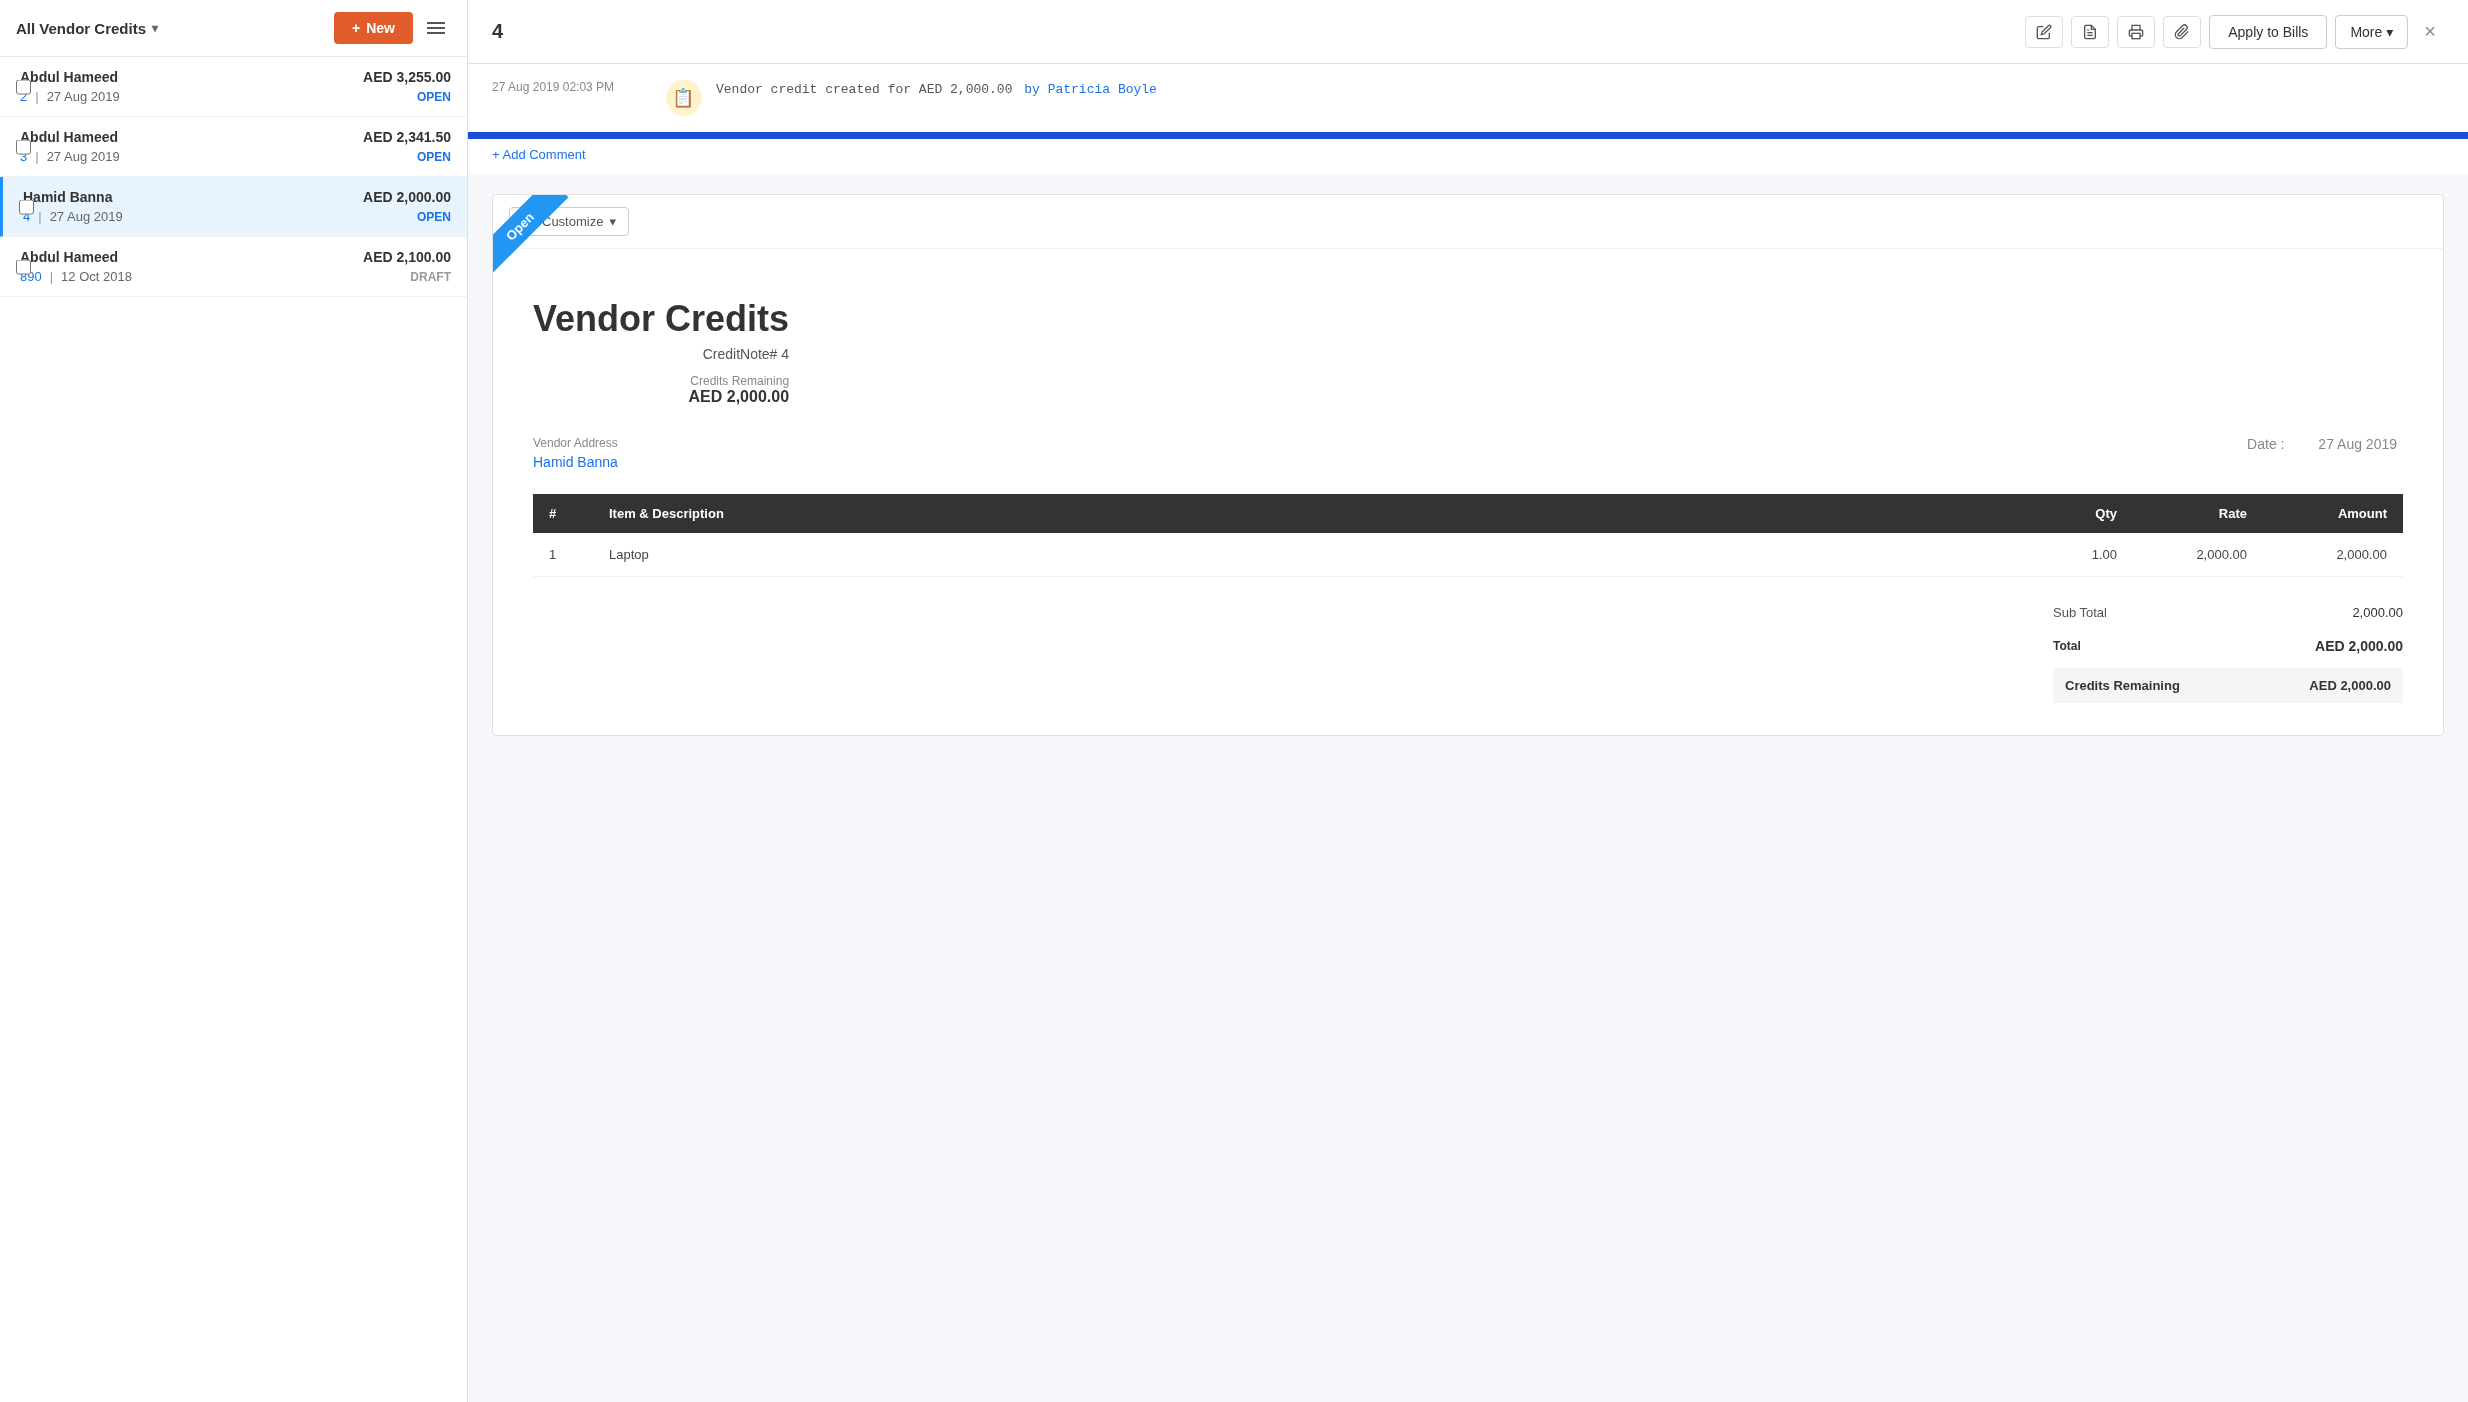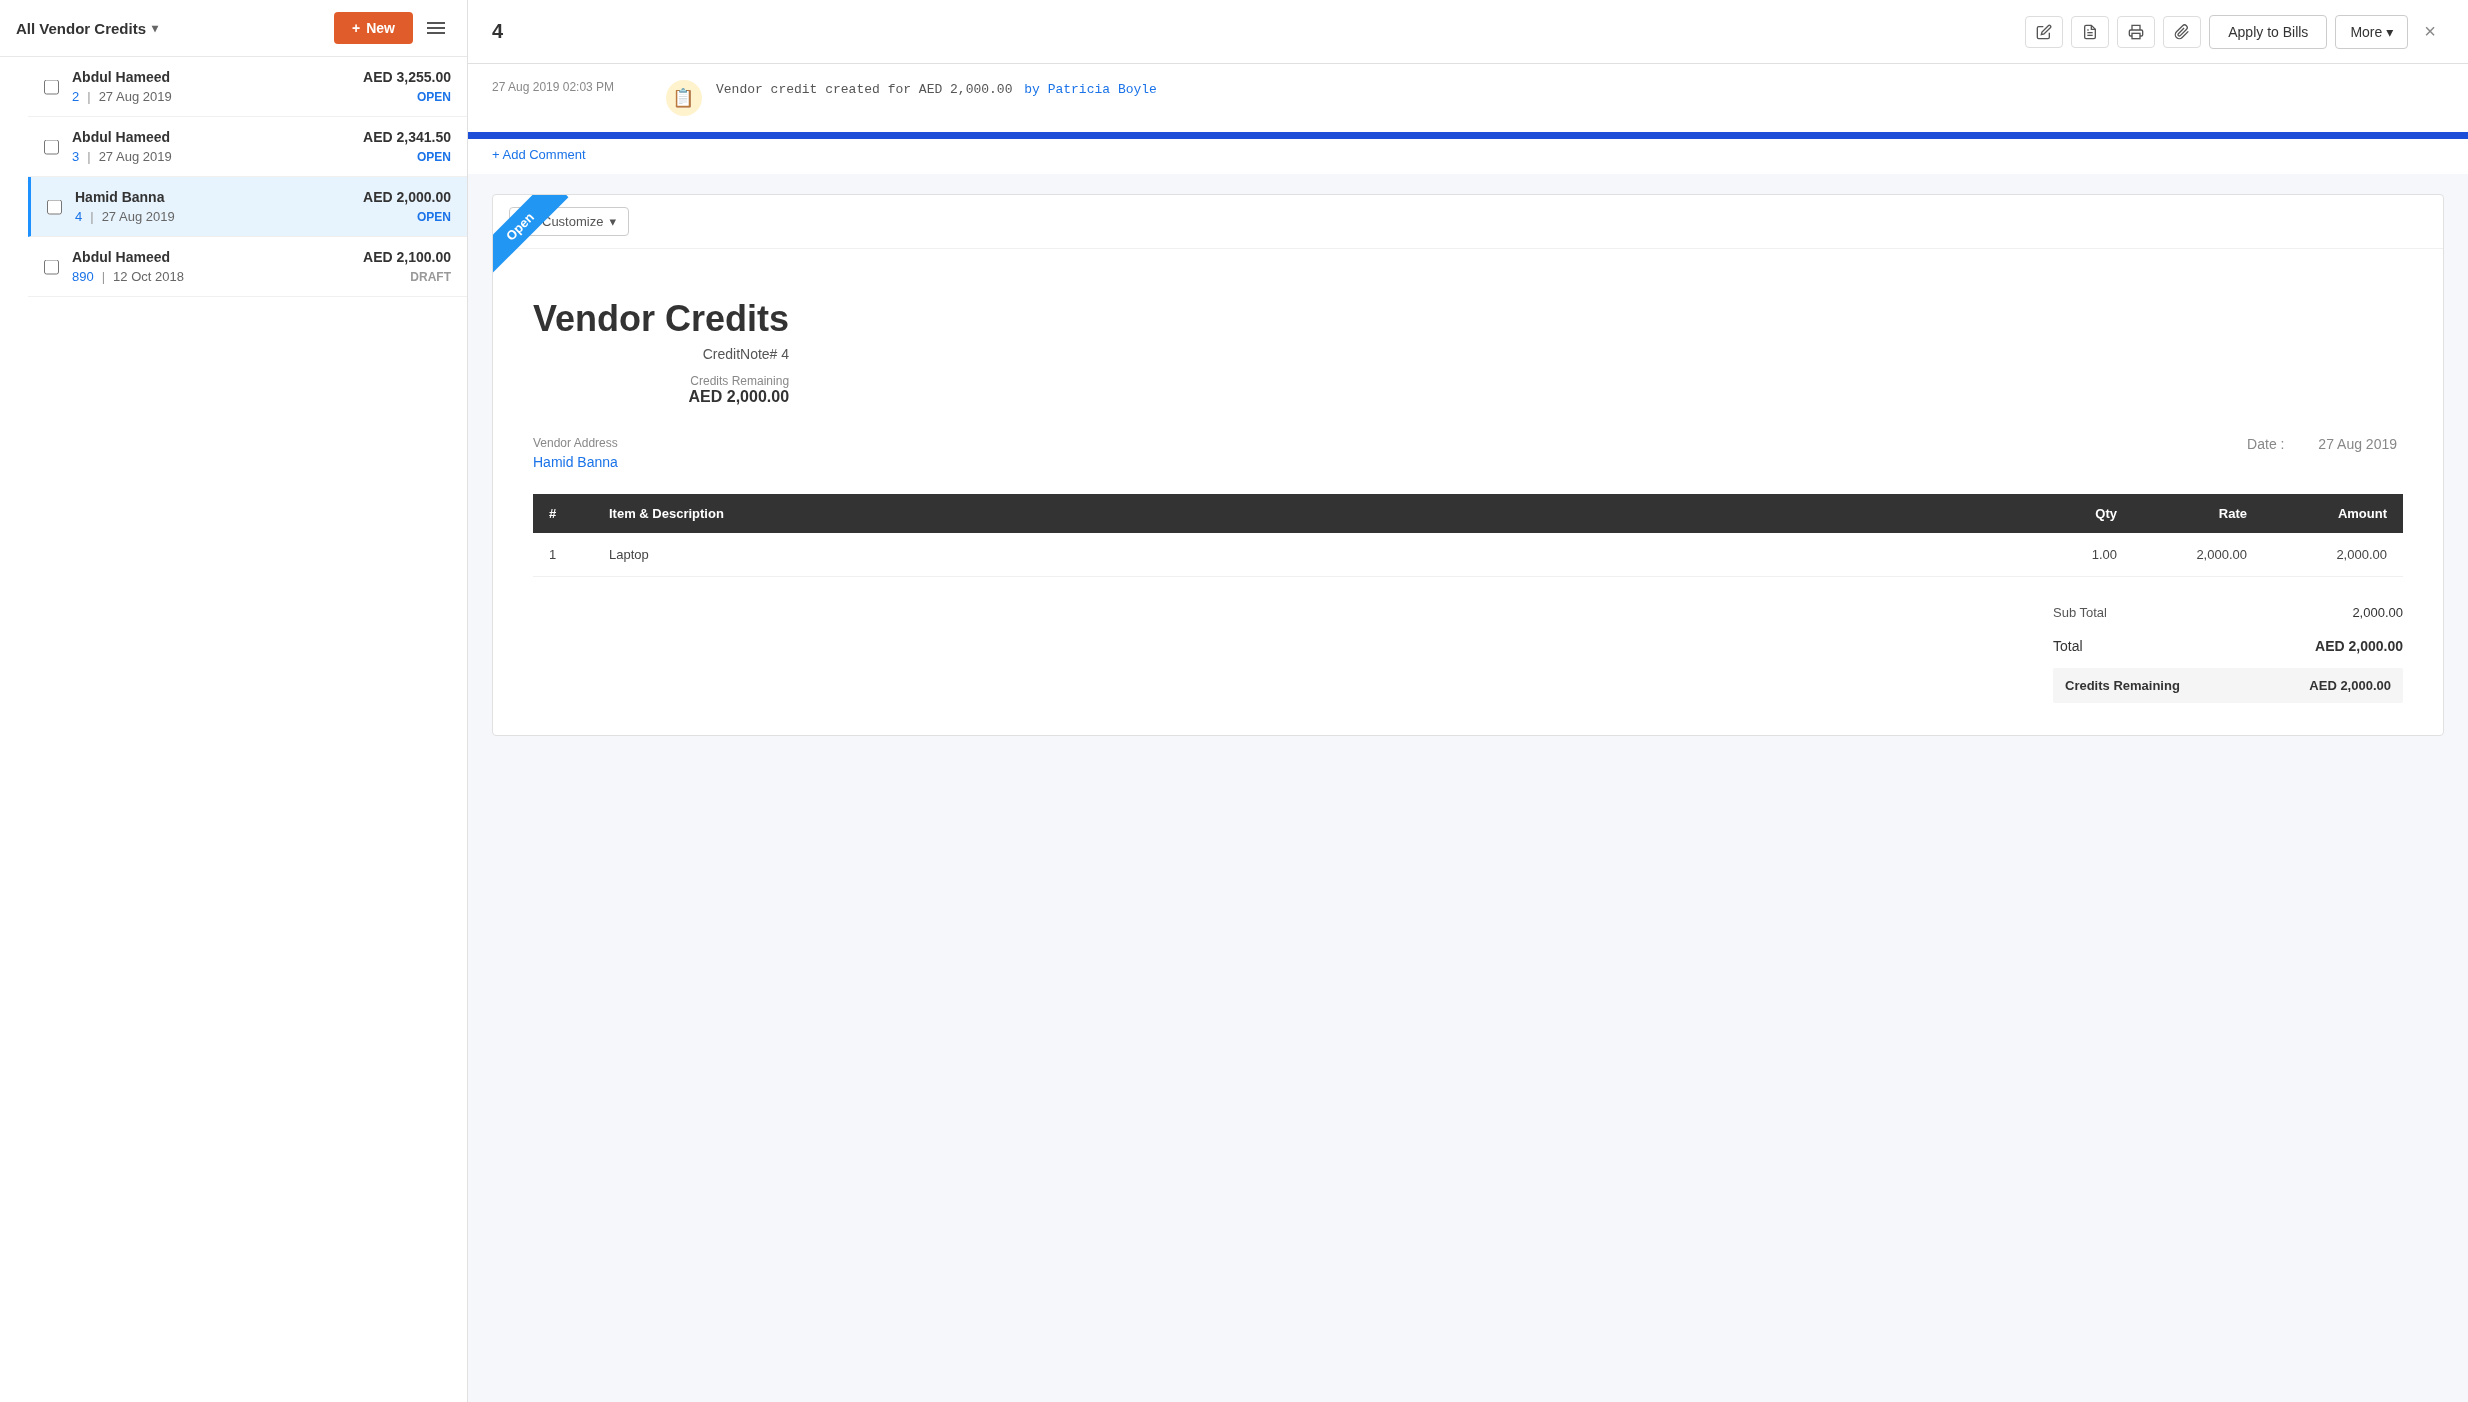--- a/index.html
+++ b/index.html
@@ -35,21 +35,21 @@
     .vendor-item-bottom { display: flex; justify-content: space-between; align-items: center; }
     .vendor-meta { display: flex; align-items: center; gap: 8px; font-size: 13px; color: #555; }
     .vendor-meta .id { color: #1a73e8; cursor: pointer; }
     .vendor-meta .sep { color: #999; }
     .vendor-meta .date { color: #666; }
     .vendor-status { font-size: 12px; font-weight: 600; }
     .vendor-status.open { color: #1a73e8; }
     .vendor-status.draft { color: #999; }
 
     .checkbox-col { position: absolute; left: 16px; top: 50%; transform: translateY(-50%); }
-    .vendor-item { padding-left: 44px; margin-left: 28px; }
+    .vendor-item { padding-left: 20px; }
 
     input[type="checkbox"] { width: 15px; height: 15px; cursor: pointer; }
 
     
     .main { flex: 1; display: flex; flex-direction: column; overflow: hidden; background: #f5f7fa; }
 
     
     .toolbar { display: flex; align-items: center; justify-content: space-between; padding: 10px 24px; background: #fff; border-bottom: 1px solid #e0e0e0; min-height: 64px; }
 
     .toolbar-left { display: flex; align-items: center; gap: 12px; }
@@ -111,21 +111,21 @@
     .items-table tbody tr { border-bottom: 1px solid #f0f0f0; }
     .items-table tbody td { padding: 14px 16px; font-size: 13px; color: #444; }
     .items-table tbody td.right { text-align: right; }
 
     .totals-section { display: flex; justify-content: flex-end; }
     .totals-table { width: 350px; }
     .totals-row { display: flex; justify-content: space-between; padding: 8px 0; font-size: 13px; color: #555; align-items: center; }
     .totals-row .label { }
     .totals-row .value { font-weight: 500; color: #333; }
     .totals-row.total-row { padding: 10px 0; }
-    .totals-row.total-row .label { font-weight: 400; font-size: 14px; color: #333; }
+    .totals-row.total-row .label { font-weight: 700; font-size: 12px; color: #333; }
     .totals-row.total-row .value { font-weight: 700; font-size: 14px; color: #333; }
     .totals-row.credits-row { background: #f5f5f5; padding: 10px 12px; margin-top: 4px; border-radius: 2px; }
     .totals-row.credits-row .label { font-weight: 700; color: #333; }
     .totals-row.credits-row .value { font-weight: 700; color: #333; }
   </style>
 </head>
 <body>
 
 <div class="app-container">
 

